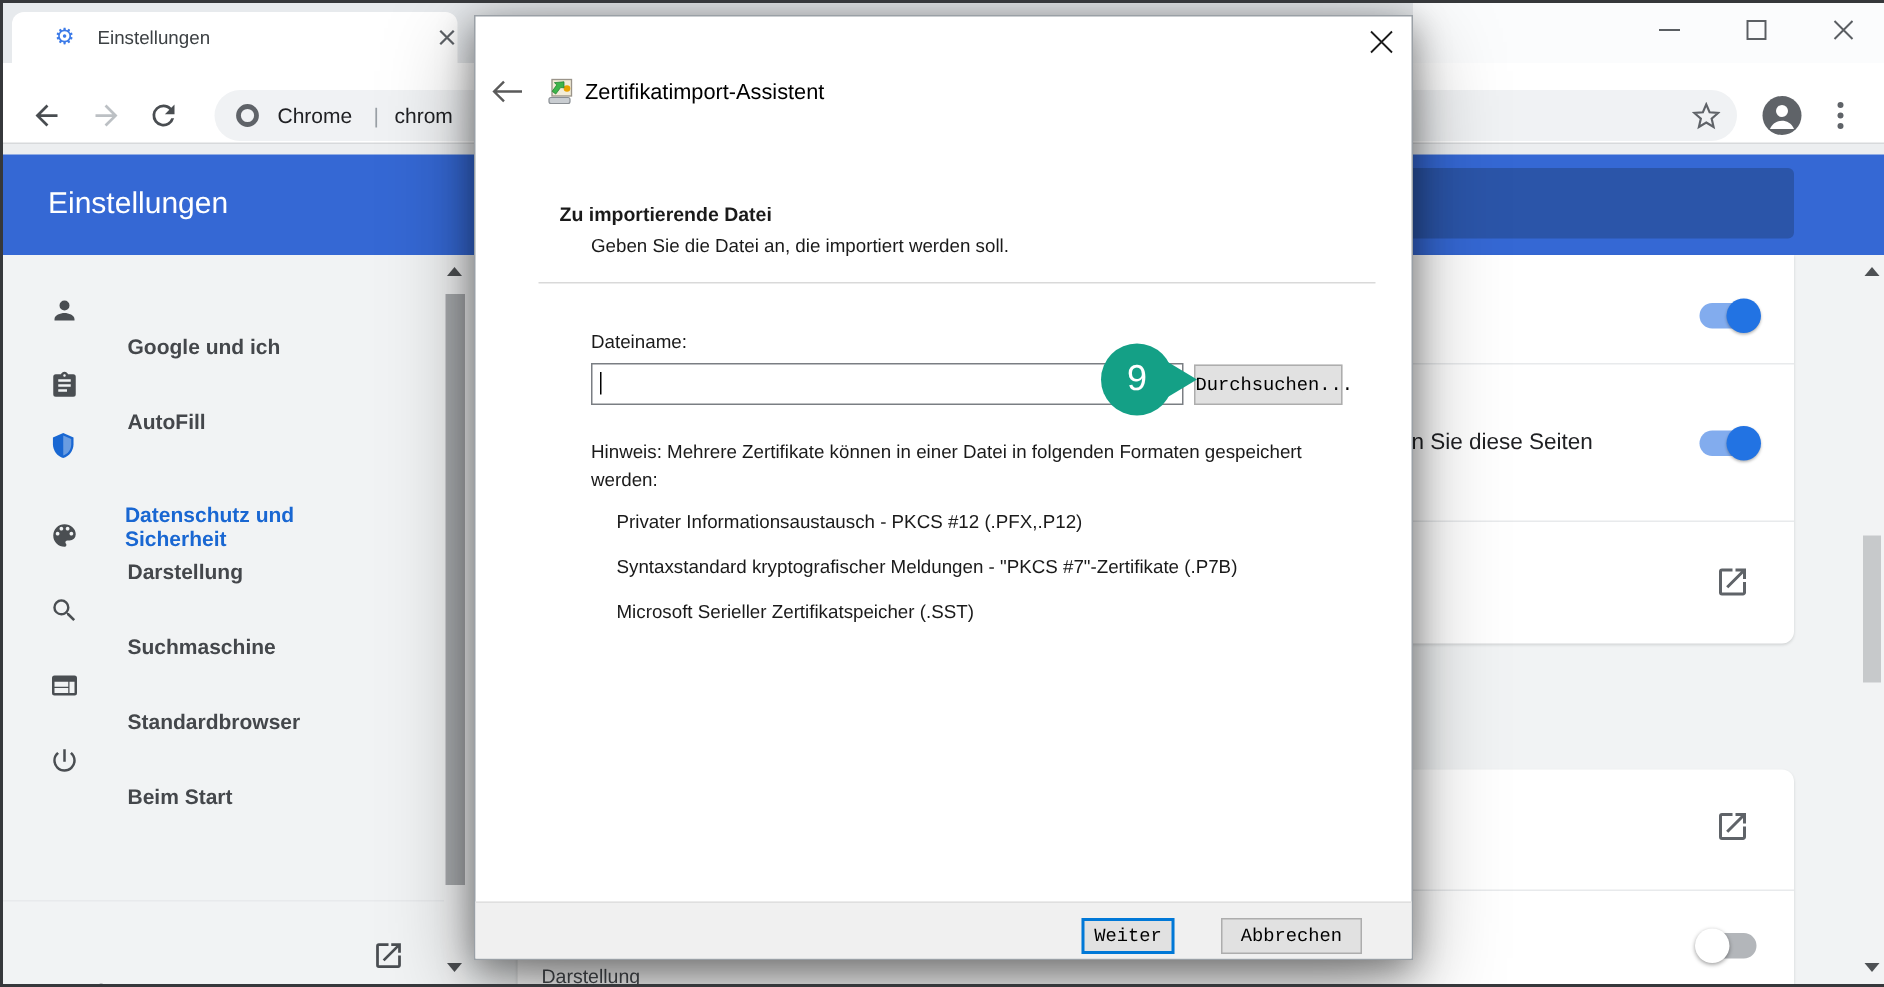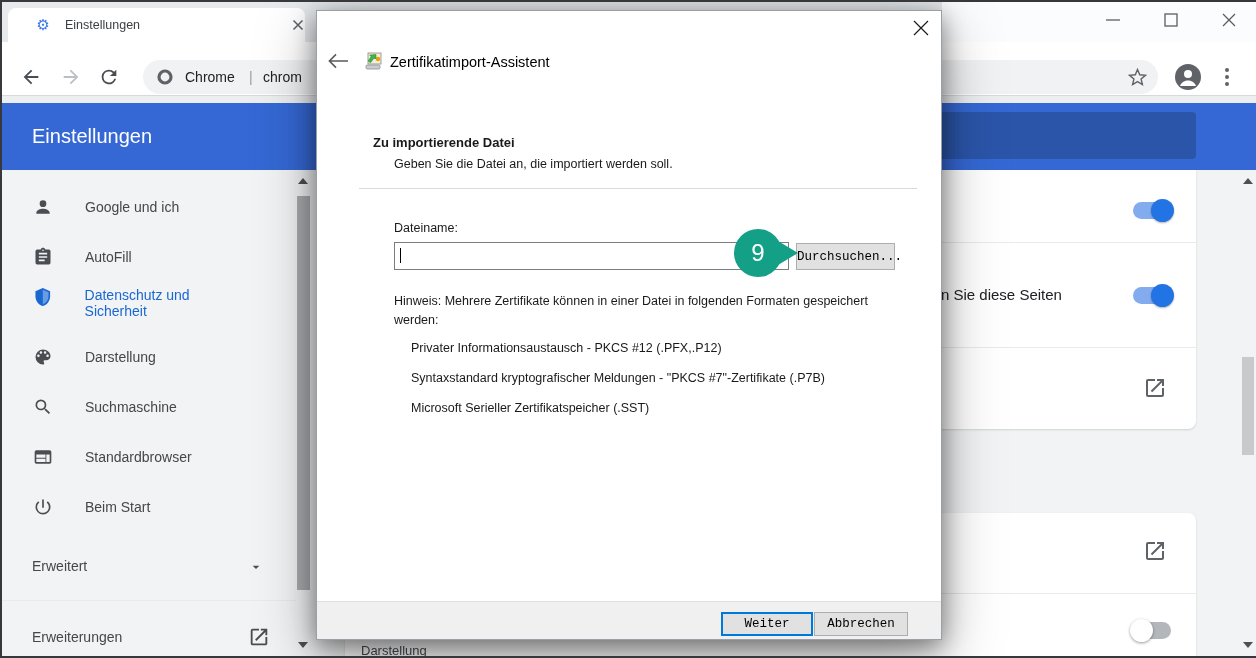--- a/index.html
+++ b/index.html
@@ -18,21 +18,21 @@
   .omnibox { left:143px; top:60px; width:1015px; height:34px; background:#f0f2f4; border-radius:17px; }
   .omni-text { font-size:14px; color:#202124; line-height:34px; }
   .win-glyph { stroke:#5a5e62; stroke-width:1.3; fill:none; }
 
   
   .blue-header { left:0; top:103px; width:1256px; height:67px; background:#3568d4; }
   .blue-title { left:32px; top:0; height:67px; line-height:67px; color:#fff; font-size:20px; }
   .header-search { left:650px; top:112px; width:546px; height:47px; background:#2b55a9; border-radius:4px; }
 
   
-  .side-item-label { font-size:14px; font-weight:normal; color:#44474b; }
+  .side-item-label { font-size:14px; font-weight:bold; color:#44474b;margin-top:48px; }
   .side-item-label.sel { color:#1967d2; }
   .side-icon { width:20px; height:20px; fill:#4a4e52; }
 
   
   .card { background:#fff; box-shadow:0 1px 2px rgba(60,64,67,.18); }
   .divider { background:#e8eaec; height:1px; }
 
   .toggle-track-on { width:38px; height:17px; border-radius:9px; background:#82acee; }
   .toggle-knob-on { position:absolute; right:-3px; top:-3px; width:23px; height:23px; border-radius:50%; background:#2273e3; box-shadow:0 1px 2px rgba(0,0,0,.3); }
   .toggle-track-off { width:38px; height:17px; border-radius:9px; background:#b3b6ba; }
@@ -172,26 +172,20 @@
     <span class="side-item-label" style="margin-left:32px">Standardbrowser</span>
   </div>
 
   <div class="abs" style="left:0;top:487px;width:296px;height:40px;display:flex;align-items:center">
     <svg class="side-icon" style="margin-left:33px" viewBox="0 0 24 24">
         <path d="M13 3h-2v10h2V3zm4.83 2.17-1.42 1.42A6.92 6.92 0 0 1 19 12c0 3.87-3.13 7-7 7A6.995 6.995 0 0 1 7.58 6.58L6.17 5.17A8.93 8.93 0 0 0 3 12a9 9 0 0 0 18 0c0-2.74-1.23-5.18-3.17-6.83z" fill="#4a4e52"></path>
       </svg>
     <span class="side-item-label" style="margin-left:32px">Beim Start</span>
   </div>
 
-  <div class="abs" style="left:0;top:546px;width:296px;height:40px;display:flex;align-items:center">
-    <span class="side-item-label" style="margin-left:32px">Erweitert</span>
-    <svg class="abs" style="left:248px;top:13px" width="16" height="16" viewBox="0 0 24 24">
-        <path d="M7 10l5 5 5-5z" fill="#4a4e52"></path>
-      </svg>
-  </div>
 
   <div class="abs divider" style="left:0;top:600px;width:296px"></div>
 
   <div class="abs" style="left:0;top:617px;width:296px;height:40px;display:flex;align-items:center">
     <span class="side-item-label" style="margin-left:32px">Erweiterungen</span>
     <svg class="abs" style="left:248px;top:9px" width="22" height="22" viewBox="0 0 24 24">
         <path d="M19 19H5V5h7V3H5a2 2 0 0 0-2 2v14a2 2 0 0 0 2 2h14c1.1 0 2-.9 2-2v-7h-2v7zM14 3v2h3.59l-9.83 9.83 1.41 1.41L19 6.41V10h2V3h-7z" fill="#4a4e52"></path>
       </svg>
   </div>
 
@@ -265,21 +259,21 @@
     <button class="win-btn" style="left:479px;top:232px;width:99px;height:27px">Durchsuchen...</button>
 
     <span class="abs dlg-text" style="left:77px;top:283px">Hinweis: Mehrere Zertifikate können in einer Datei in folgenden Formaten gespeichert</span>
     <span class="abs dlg-text" style="left:77px;top:302px">werden:</span>
 
     <span class="abs dlg-text" style="left:94px;top:330px">Privater Informationsaustausch - PKCS #12 (.PFX,.P12)</span>
     <span class="abs dlg-text" style="left:94px;top:360px">Syntaxstandard kryptografischer Meldungen - "PKCS #7"-Zertifikate (.P7B)</span>
     <span class="abs dlg-text" style="left:94px;top:390px">Microsoft Serieller Zertifikatspeicher (.SST)</span>
 
     <div class="abs dlg-footer"></div>
-    <button class="win-btn default" style="left:404px;top:601px;width:92px;height:24px">Weiter</button>
+    <button class="win-btn default" style="left:404px;top:601px;width:62px;height:24px">Weiter</button>
     <button class="win-btn" style="left:497px;top:601px;width:94px;height:24px">Abbrechen</button>
 
     <div class="abs" style="left:417px;top:218px;z-index:60">
       <div class="badge-circle">9</div>
       <div class="badge-tip" style="position:absolute;left:44px;top:12px"></div>
     </div>
   </div>
 
   <div class="abs edge" style="left:0;top:0;width:1256px;height:2px"></div>
   <div class="abs edge" style="left:0;top:0;width:2px;height:658px"></div>

